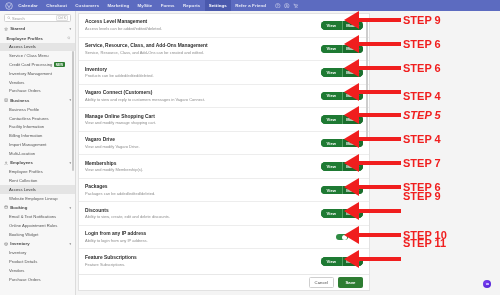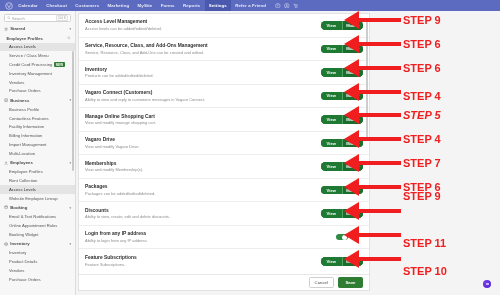--- a/index.html
+++ b/index.html
@@ -524,21 +524,21 @@
     <div class="arrow" style="left:344px; top:202px;">
         <div class="head"></div>
         <div class="shaft"></div>
       </div>
     <div class="steplbl" style="left:403px; top:190px;">STEP 9</div>
 
     <div class="arrow" style="left:344px; top:226px;">
         <div class="head"></div>
         <div class="shaft"></div>
       </div>
-    <div class="steplbl" style="left:403px; top:229px;margin-top:36px;">STEP 10</div>
+    <div class="steplbl" style="left:403px; top:229px;">STEP 10</div>
 
     <div class="arrow" style="left:344px; top:250px;">
         <div class="head"></div>
         <div class="shaft"></div>
       </div>
     <div class="steplbl" style="left:403px; top:237px;">STEP 11</div>
   </div>
 
   <div class="chat">
     <div class="dot"></div>

